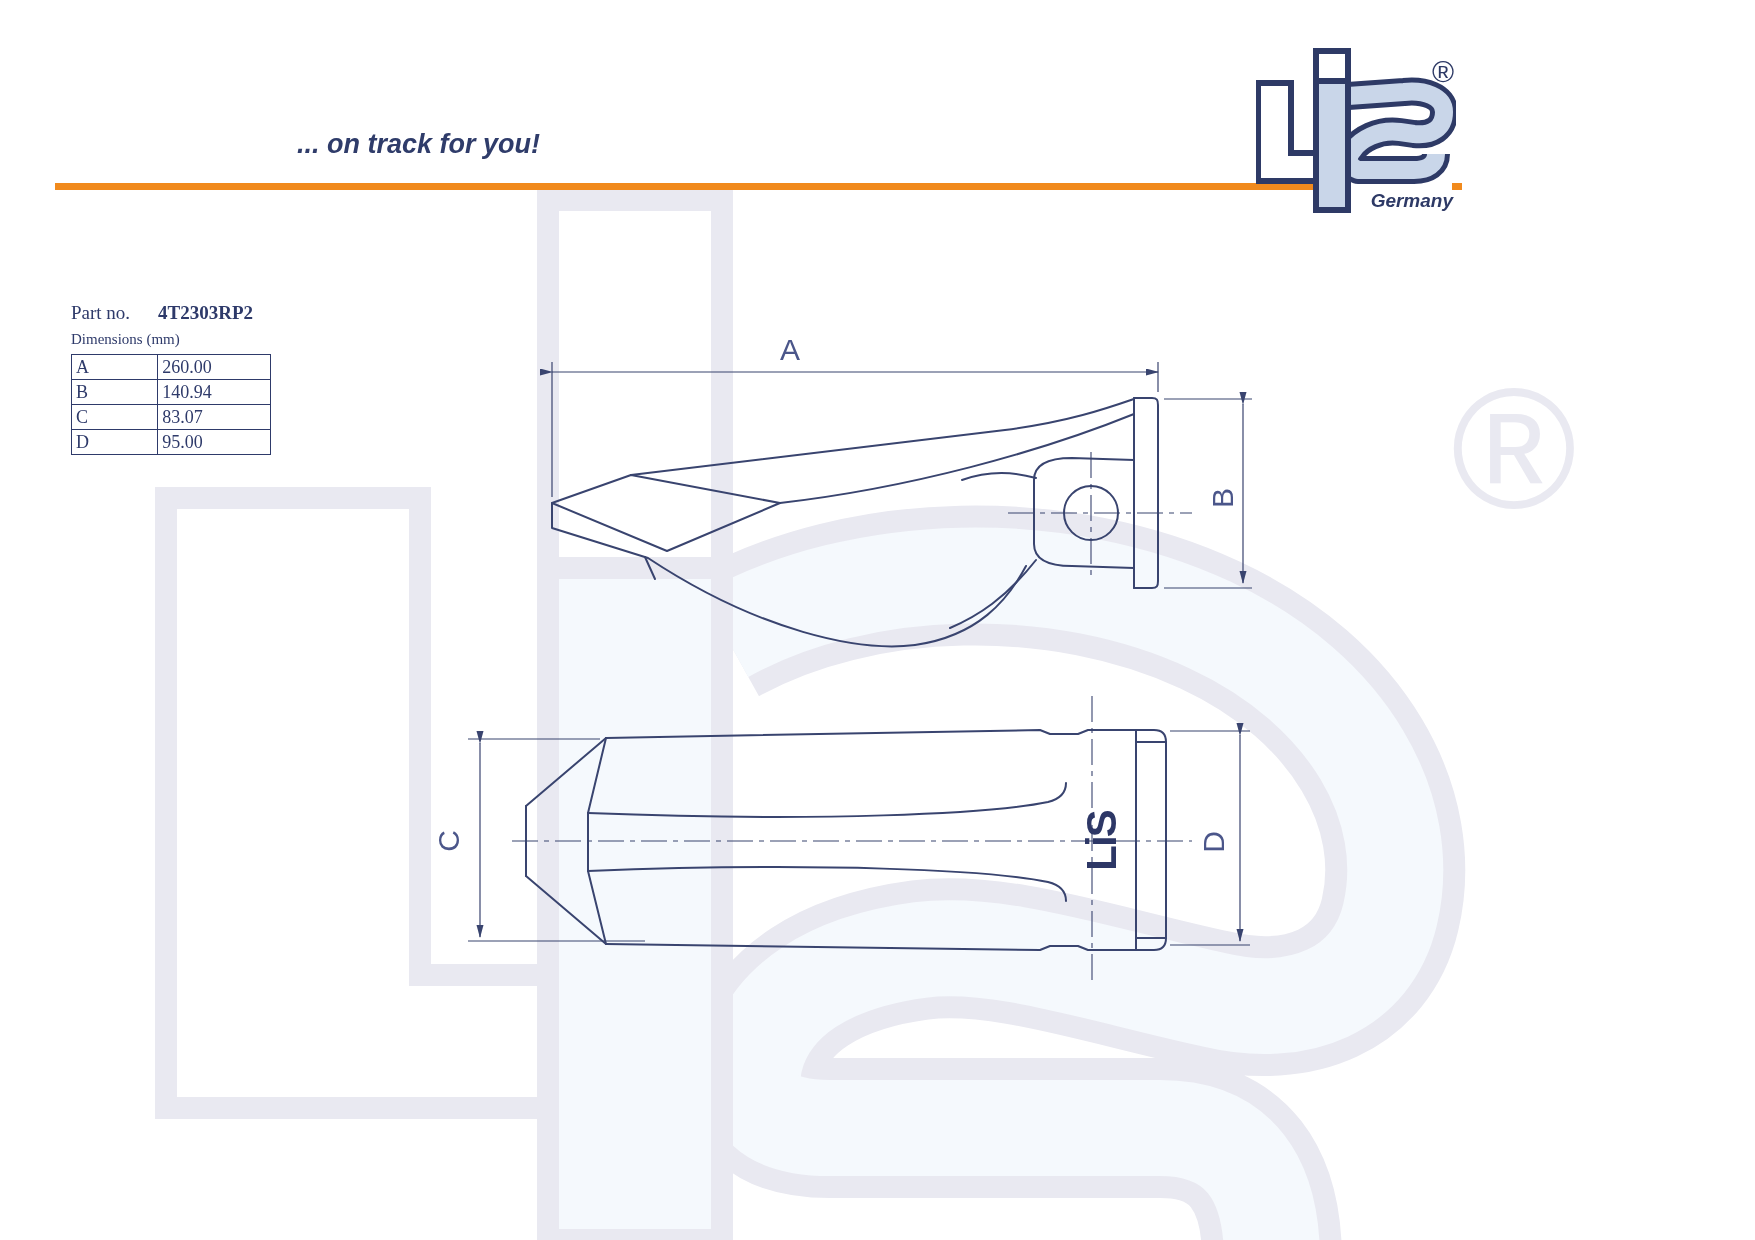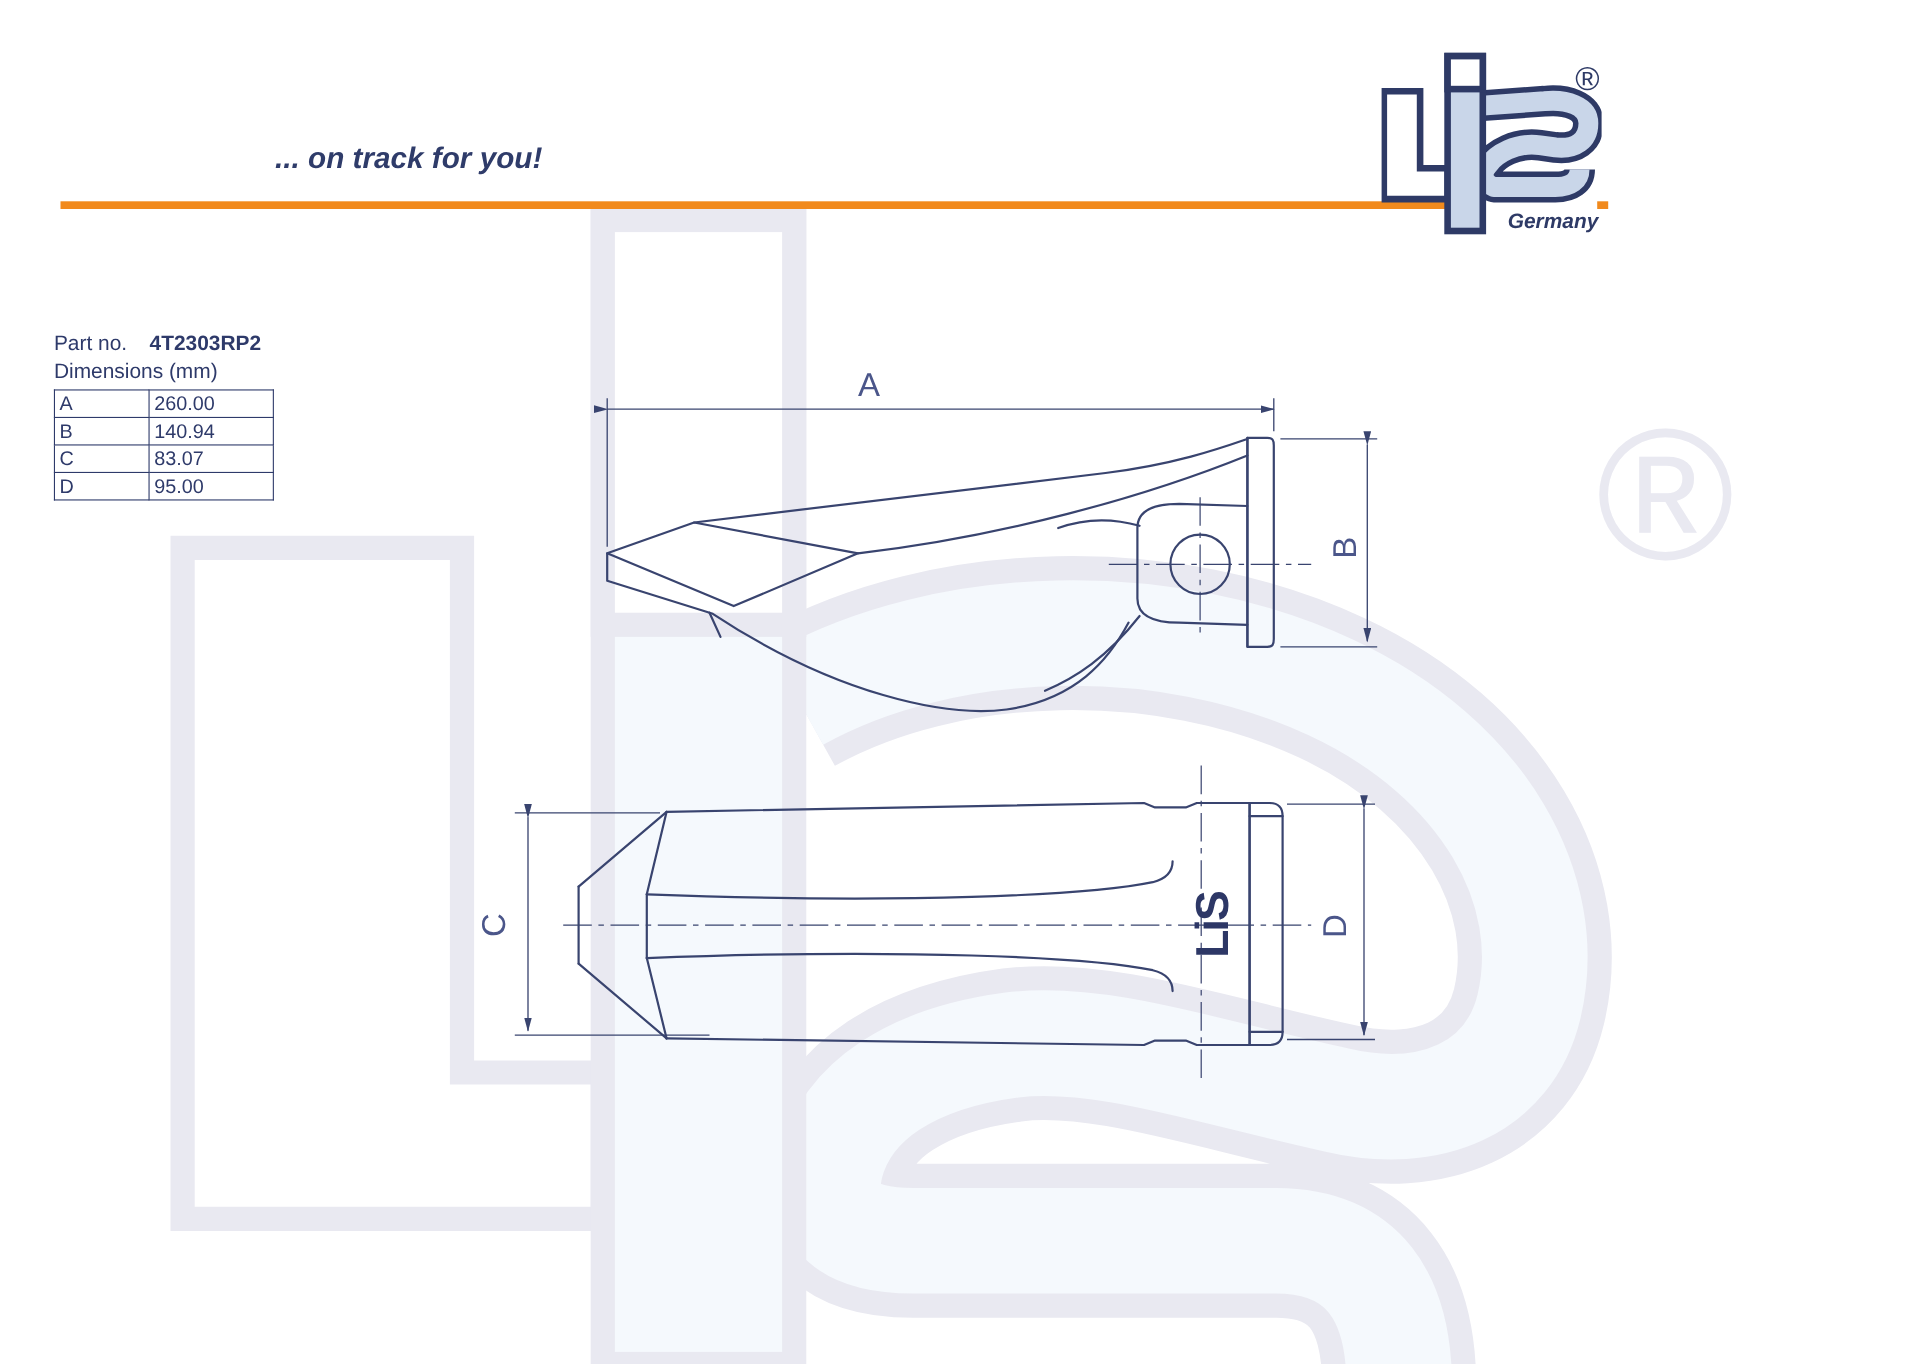--- a/index.html
+++ b/index.html
@@ -1,31 +1,31 @@
 <!DOCTYPE html>
 <html><head>
 <meta charset="utf-8">
 <style>
   html,body{margin:0;padding:0;background:#fff;}
   .page{position:relative;width:1755px;height:1240px;background:#ffffff;overflow:hidden;
         font-family:"Liberation Sans",sans-serif;color:#2e3a6a;}
   .layer{position:absolute;left:0;top:0;}
   
-  .tagline{position:absolute;left:250px;top:129px;width:290px;
+  .tagline{position:absolute;left:250px;top:129px;width:290px;text-align:right;
            font-size:27px;font-weight:bold;font-style:italic;color:#2f3c6a;}
   .rule{position:absolute;top:183px;height:7px;background:#f18a1d;}
   .rule.main{left:55px;width:1262px;}
   .rule.tail{left:1452px;width:10px;}
   .logo-box{position:absolute;left:1256px;top:44px;width:200px;height:170px;}
   
-  .info{position:absolute;left:49px;top:300px;width:200px;}
+  .info{position:absolute;left:71px;top:300px;width:200px;font-family:Liberation Serif, serif;}
   .partline{font-size:19px;line-height:26px;white-space:nowrap;}
   .partline .lbl{display:inline-block;width:87px;}
   .partline .num{font-weight:bold;}
-  .dimtitle{font-size:19px;line-height:26px;}
+  .dimtitle{font-size:15px;line-height:26px;}
   table.dims{border-collapse:collapse;margin-top:2px;}
   table.dims td{border:1.5px solid #2e3a6a;font-size:18px;height:24px;padding:0 4px;}
   td.k{width:80px;text-align:left;}
   td.v{width:106px;}
   
   .part-line{stroke:#39446f;stroke-width:2;fill:none;stroke-linecap:round;stroke-linejoin:round;}
   .dim-line{stroke:#39446f;stroke-width:1.2;fill:none;}
   .center-line{stroke:#39446f;stroke-width:1.1;fill:none;stroke-dasharray:26 6 5 6;}
   .dim-label{fill:#4b568a;font-size:30px;font-family:"Liberation Sans",sans-serif;}
   .wm-stroke{stroke:#e9e9f1;fill:none;}

